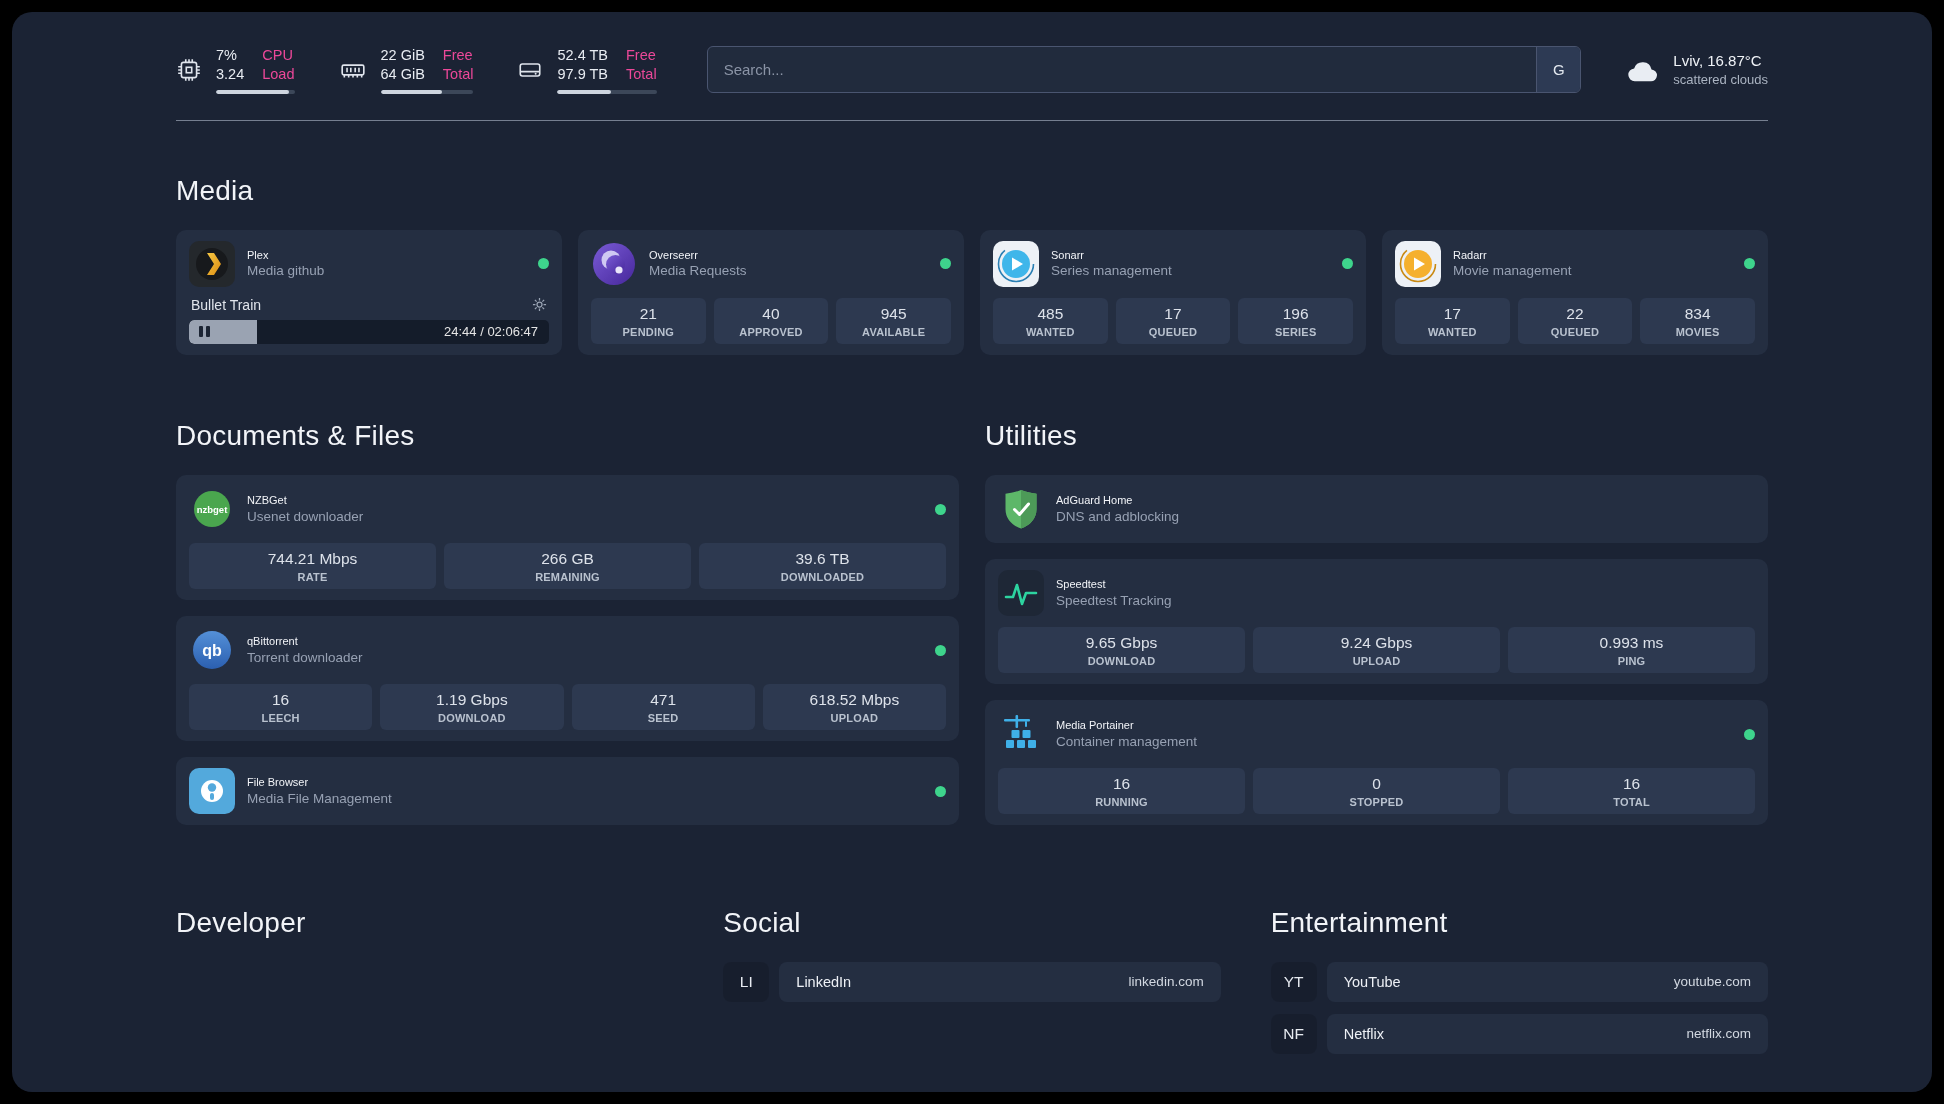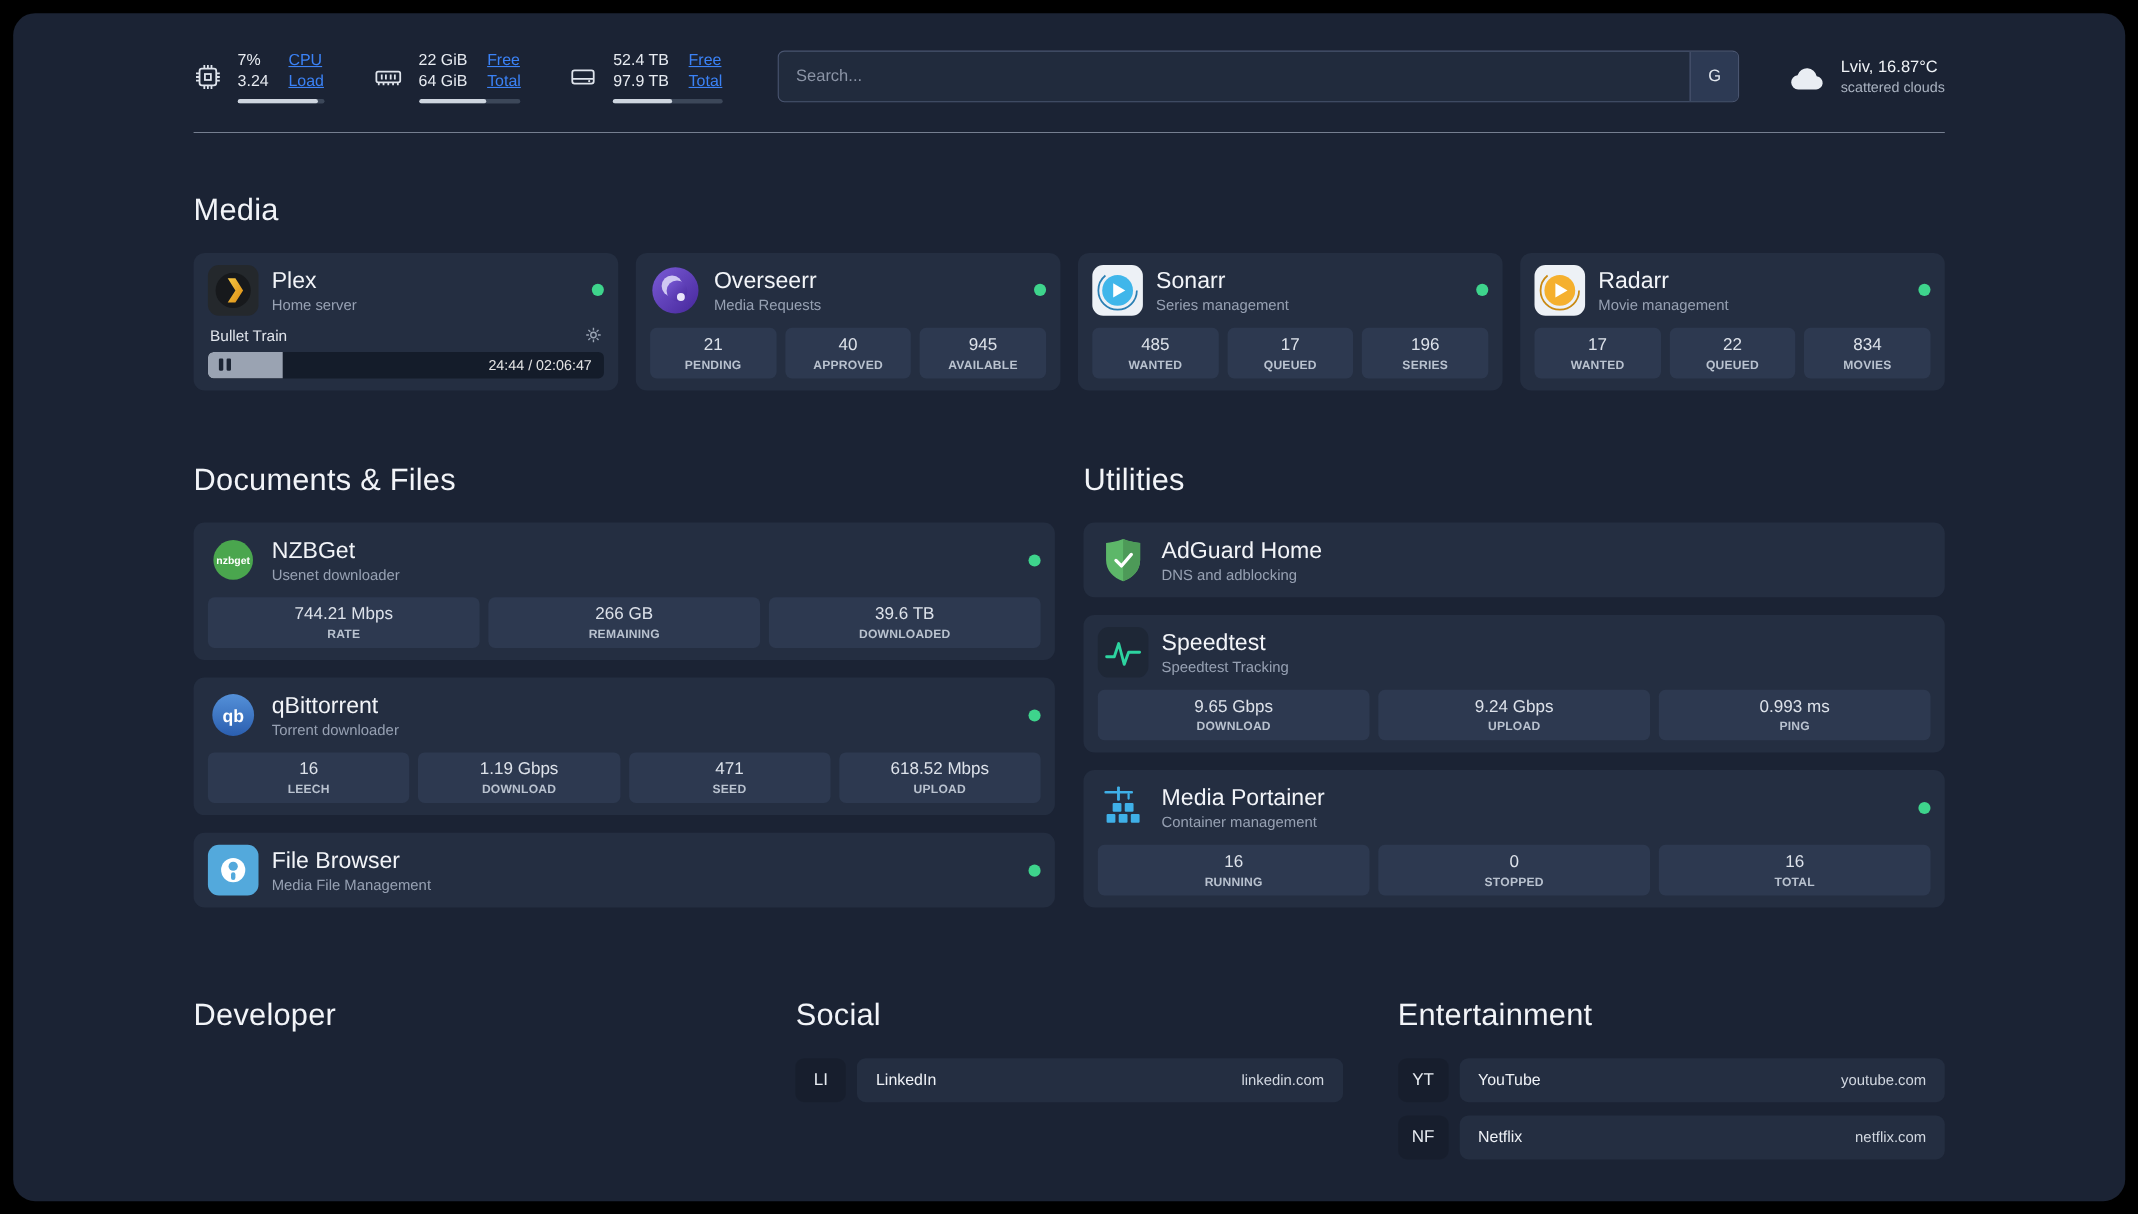--- a/index.html
+++ b/index.html
@@ -14,21 +14,21 @@
   .content{padding:0 164px;}
 
   
   .topbar{display:flex;align-items:center;gap:44px;padding-top:34px;}
   .resource{display:flex;align-items:center;gap:14px;flex:none;}
   .res-icon{flex:none;color:#dfe4ec;}
   .res-body{display:flex;flex-direction:column;}
   .res-cols{display:flex;gap:18px;line-height:1.3;font-size:14.5px;}
   .res-col{display:flex;flex-direction:column;}
   .res-col.vals{color:#e8ecf2;}
-  .res-col.labs{color:#3b82f6;text-decoration:underline;}
+  .res-col.labs{color:#ec4899;}
   .res-bar{margin-top:6px;height:4px;border-radius:2px;background:#3c4759;overflow:hidden;}
   .res-bar-fill{height:100%;background:#ced5df;border-radius:2px;}
 
   .searchbox{flex:1;display:flex;align-items:stretch;height:47px;background:#212b3d;
     border:1px solid #4a5570;border-radius:6px;overflow:hidden;margin-left:6px;}
   .searchbox input{flex:1;background:transparent;border:none;outline:none;color:#e8ecf2;
     font-size:15px;padding:0 16px;font-family:inherit;}
   .searchbox input::placeholder{color:#8b94a6;}
   .search-btn{width:44px;display:flex;align-items:center;justify-content:center;
     background:#2d3a54;border-left:1px solid #4a5570;color:#e3e8ef;font-size:15px;cursor:pointer;}
@@ -43,21 +43,21 @@
   
   .section-title{font-size:28px;font-weight:500;color:#f2f4f8;letter-spacing:.2px;}
   .media-section{margin-top:54px;}
   .media-grid{display:grid;grid-template-columns:repeat(4,1fr);gap:16px;margin-top:18px;}
 
   .card{background:var(--card);border-radius:10px;padding:11px 13px;}
   .card-head{display:flex;align-items:center;gap:12px;}
   .app-icon{width:46px;height:46px;border-radius:10px;flex:none;display:flex;
     align-items:center;justify-content:center;overflow:hidden;}
   .app-text{display:flex;flex-direction:column;line-height:1.3;}
-  .app-name{font-size:21px;font-weight:500;color:#f2f4f8;}
+  .app-name{font-size:11px;font-weight:500;color:#f2f4f8;}
   .app-desc{font-size:13.5px;color:var(--muted);}
   .status-dot{margin-left:auto;width:11px;height:11px;border-radius:50%;background:var(--green);flex:none;}
 
   .stats{display:grid;gap:8px;margin-top:11px;}
   .cols-3{grid-template-columns:repeat(3,1fr);}
   .cols-4{grid-template-columns:repeat(4,1fr);}
   .stat{background:var(--tile);border-radius:6px;text-align:center;padding:7px 4px 6px;}
   .stat-value{font-size:15.5px;color:#dde2ea;}
   .stat-label{font-size:11px;font-weight:700;color:#b9c2cf;margin-top:3px;letter-spacing:.2px;}
 
@@ -197,21 +197,21 @@
                 <stop offset="0" stop-color="#f7c844"></stop>
                       <stop offset="1" stop-color="#dd8d12"></stop>
                     </linearGradient>
                   </defs>
               <circle cx="23" cy="23" r="16" fill="#17191c"></circle>
               <path d="M18 12h7l7 11-7 11h-7l7-11Z" fill="url(#plexg)"></path>
             </svg>
           </span>
           <div class="app-text">
             <div class="app-name">Plex</div>
-            <div class="app-desc">Home server</div>
+            <div class="app-desc">Media github</div>
           </div>
           <span class="status-dot"></span>
         </div>
         <div class="player">
           <div class="player-row">
             <span>Bullet Train</span>
             <svg class="gear" width="15" height="15" viewBox="0 0 24 24" fill="none" stroke="currentColor" stroke-width="2">
               <circle cx="12" cy="12" r="4"></circle>
               <path d="M12 1.5v4M12 18.5v4M1.5 12h4M18.5 12h4M4.6 4.6l2.8 2.8M16.6 16.6l2.8 2.8M19.4 4.6l-2.8 2.8M7.4 16.6l-2.8 2.8"></path>
             </svg>

